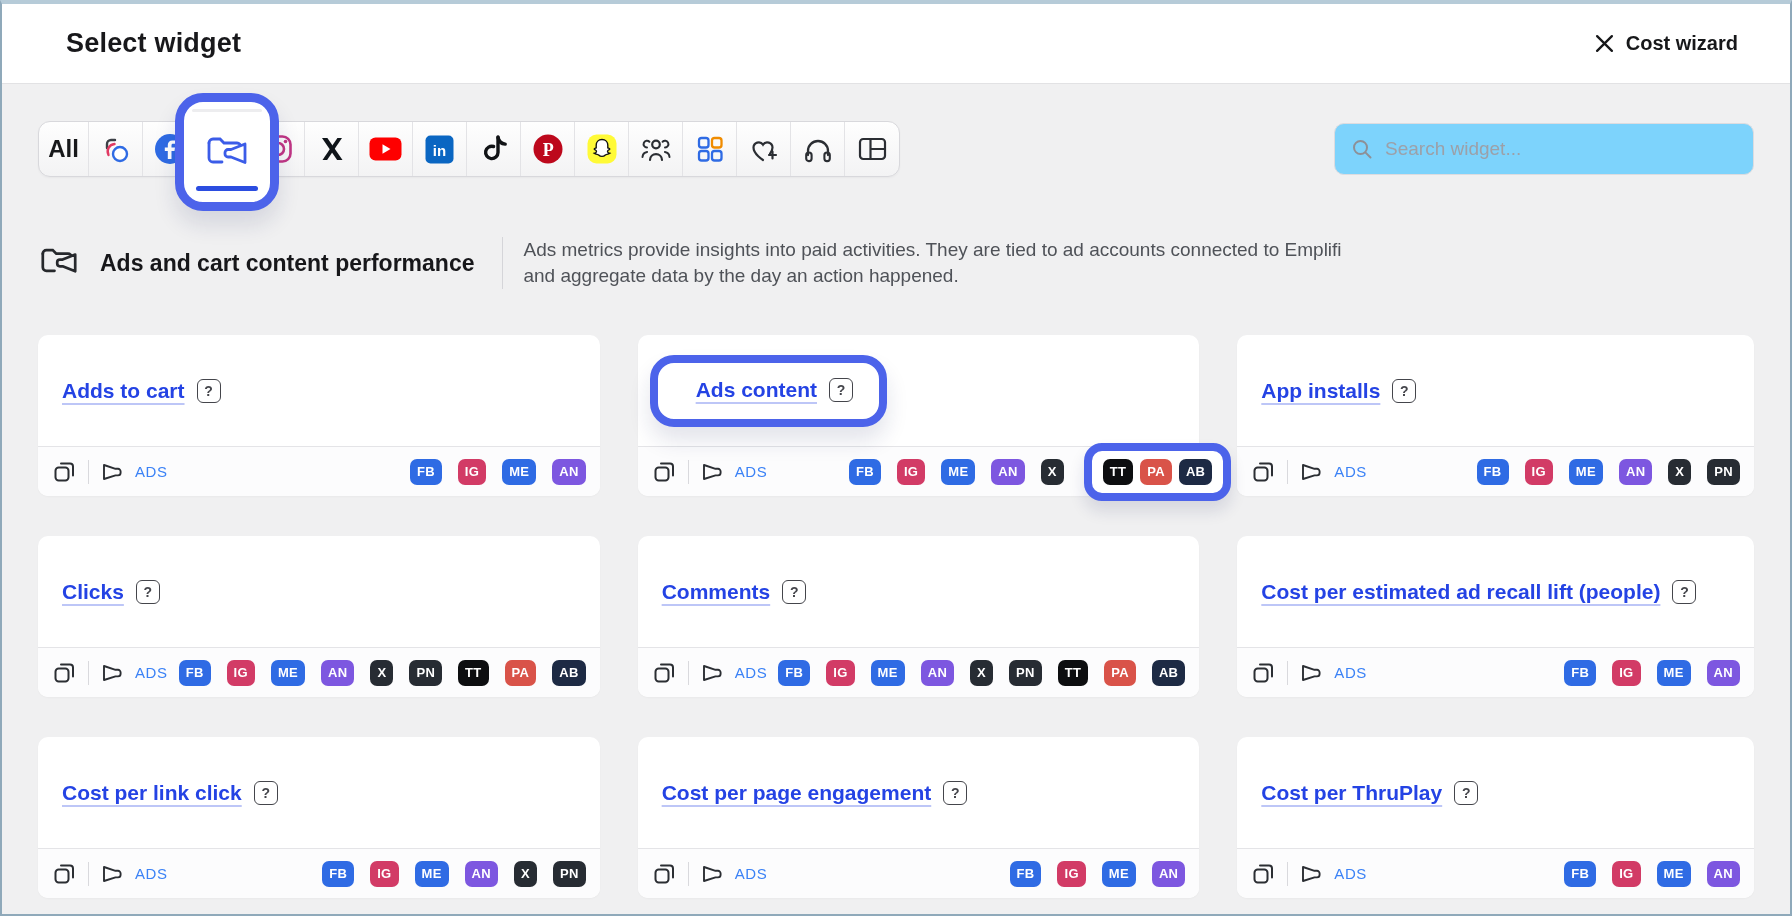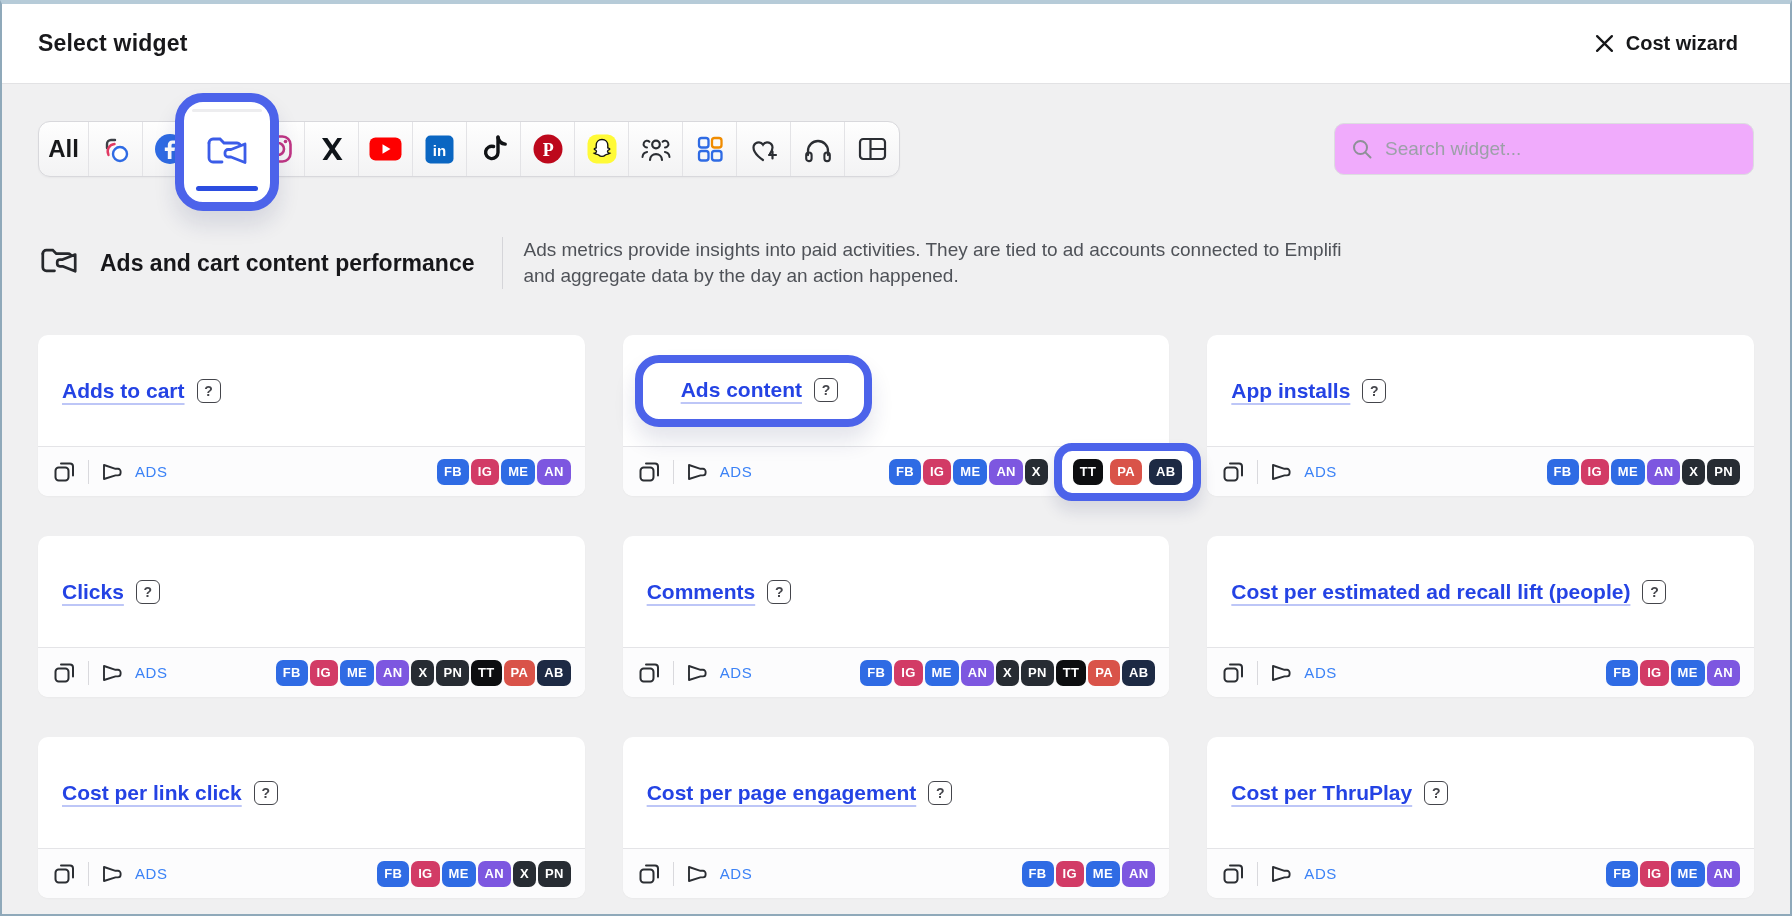--- a/index.html
+++ b/index.html
@@ -3,42 +3,42 @@
 <meta charset="utf-8">
 <style>
   * { margin:0; padding:0; box-sizing:border-box; }
   html,body { width:1792px; height:916px; }
   body { font-family:"Liberation Sans","DejaVu Sans",sans-serif; background:#7f99a9; }
   .frame { width:1792px; height:916px; border:2px solid #8fa9ba; border-top:4px solid #b6cbd8;
            background:#f0f0f1; overflow:hidden; position:relative; }
   
   .hdr { height:80px; background:#fff; display:flex; align-items:center; justify-content:space-between;
          padding:0 52px 0 36px; border-bottom:1px solid #e2e2e4; }
-  .hdr h1 { font-size:23px; font-weight:bold; color:#18181b; letter-spacing:.2px; }
+  .hdr h1 { font-size:27px; font-weight:bold; color:#18181b; letter-spacing:.2px;margin-left:28px; }
   .close-btn { display:flex; align-items:center; gap:12px; background:none; border:none; cursor:pointer;
                font-family:inherit; font-size:20px; font-weight:bold; color:#17181a; }
   
   .topbar { position:relative; margin:37px 36px 0 36px; height:56px; }
   .tabs { position:absolute; left:0; top:0; display:flex; height:56px; border:1px solid #d8d8dc;
           border-radius:12px; background:linear-gradient(#fefefe,#f3f3f4); overflow:hidden;
           box-shadow:0 1px 2px rgba(0,0,0,.04); }
   .tab { width:54px; height:100%; display:flex; align-items:center; justify-content:center;
          border-right:1px solid #e3e3e6; cursor:pointer; }
   .tab:last-child { border-right:none; }
   .tab.all { font-size:24px; font-weight:bold; color:#17181a; width:50px; }
   .tab.active { background:#fff; }
   
   .tab-ring { position:absolute; left:137px; top:-28px; width:104px; height:118px; z-index:5;
               border:9px solid var(--ring); border-radius:28px; background:#fff;
               display:flex; flex-direction:column; align-items:center; justify-content:center;
               box-shadow:0 14px 22px rgba(25,35,90,.12); }
   .tab-ring .strip { position:absolute; top:7px; left:8px; right:8px; height:3px; background:#ededef; border-radius:2px; }
   .tab-ring .underline { position:absolute; bottom:11px; left:50%; transform:translateX(-50%);
                          width:62px; height:5px; border-radius:3px; background:#2b4de0; }
-  .search { position:absolute; right:0; top:2px; width:420px; height:52px; background:#f0abfc;
+  .search { position:absolute; right:0; top:2px; width:420px; height:52px; background:#7dd3fc;
             border:1px solid #dcdce0; border-radius:10px; display:flex; align-items:center;
             gap:12px; padding:0 16px;margin-left:17px; }
   .search input { flex:1; border:none; outline:none; font-family:inherit; font-size:19px; color:#3c3f45; background:transparent; }
   .search input::placeholder { color:#9ca0a8; }
   
   .sect { display:flex; align-items:center; margin:60px 36px 0 36px; gap:20px; }
   .sect .s-title { font-size:23px; font-weight:bold; color:#17171a; display:flex; align-items:center; gap:20px; }
   .sect .vbar { width:1px; height:52px; background:#d5d5d9; margin-left:8px; }
   .sect .s-desc { width:845px; font-size:19px; line-height:26px; color:#4f5258; }
   
@@ -54,21 +54,21 @@
   .card-title { font-size:21px; font-weight:bold; color:#2443e4; max-width:410px; cursor:pointer;
                 text-decoration:underline; text-decoration-color:rgba(36,67,228,.30);
                 text-decoration-thickness:2px; text-underline-offset:5px; line-height:30px; }
   .help { width:24px; height:24px; border:1.6px solid #44454b; border-radius:6px; flex:0 0 auto;
           display:flex; align-items:center; justify-content:center; font-size:14px; font-weight:bold;
           color:#44454b; cursor:pointer; }
   .card-foot { height:50px; border-top:1px solid #e4e4e7; background:#fcfcfd; border-radius:0 0 10px 10px;
                display:flex; align-items:center; padding:0 14px; gap:11px; }
   .vdiv { width:1px; height:24px; background:#d9d9dd; }
   .ads-label { font-size:15px; font-weight:normal; color:#3b82f6; letter-spacing:.6px; }
-  .badges { margin-left:auto; display:flex; align-items:center; gap:2px;text-align:right; }
+  .badges { margin-left:auto; display:flex; align-items:center; gap:16px;text-align:right; }
   .badge { height:26px; padding:0 7px; border-radius:7px; color:#fff; font-size:13px; font-weight:bold;
            letter-spacing:.3px; display:flex; align-items:center; }
   .badge-ring { display:inline-flex; align-items:center; gap:7px; border:8px solid var(--ring);
                 border-radius:18px; background:#fff; padding:8px 11px; margin:-20px -46px -20px 4px;
                 z-index:6; position:relative; box-shadow:0 10px 16px rgba(25,35,90,.12); }
   .icon-btn { display:flex; align-items:center; cursor:pointer; background:none; border:none; }
 </style>
 </head>
 <body>
 

